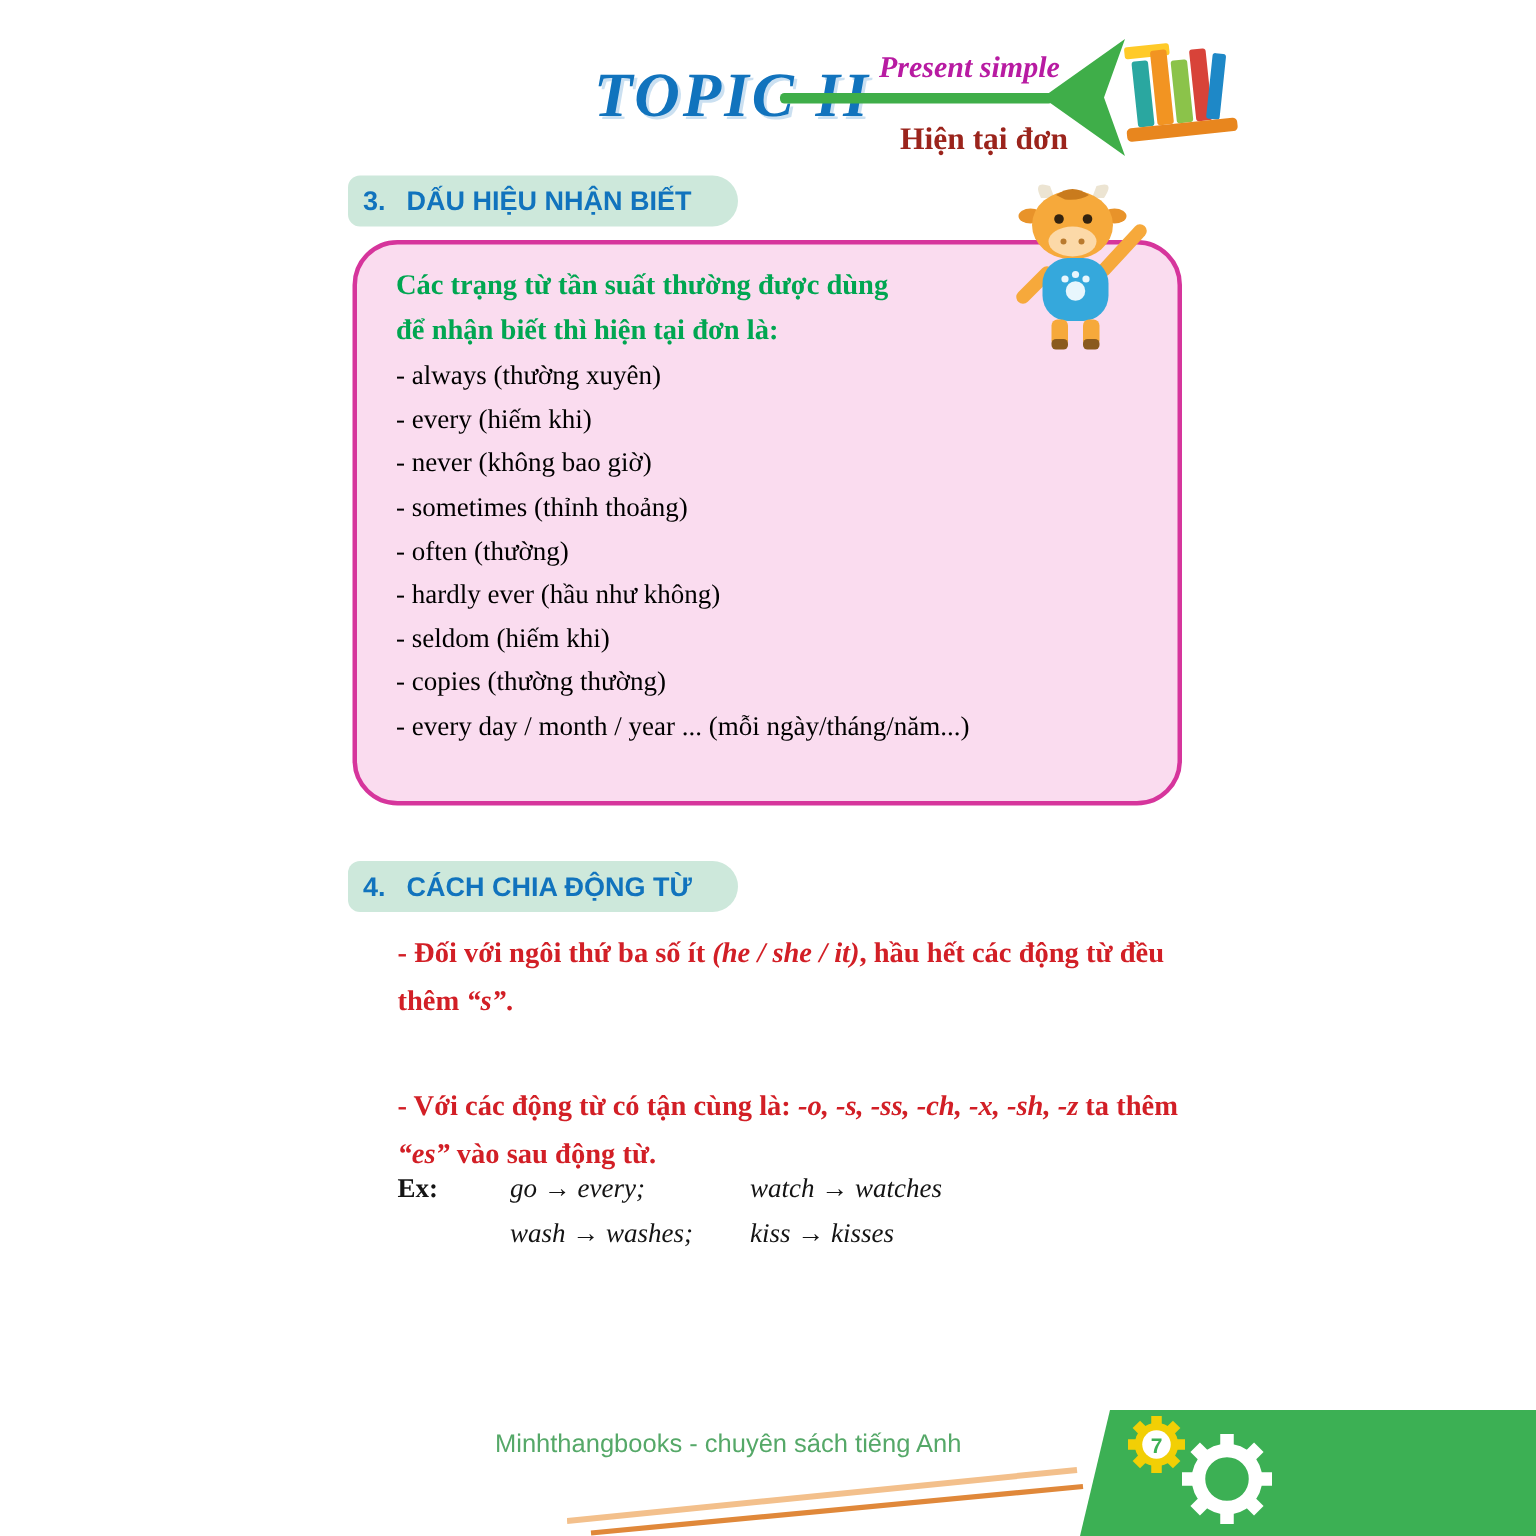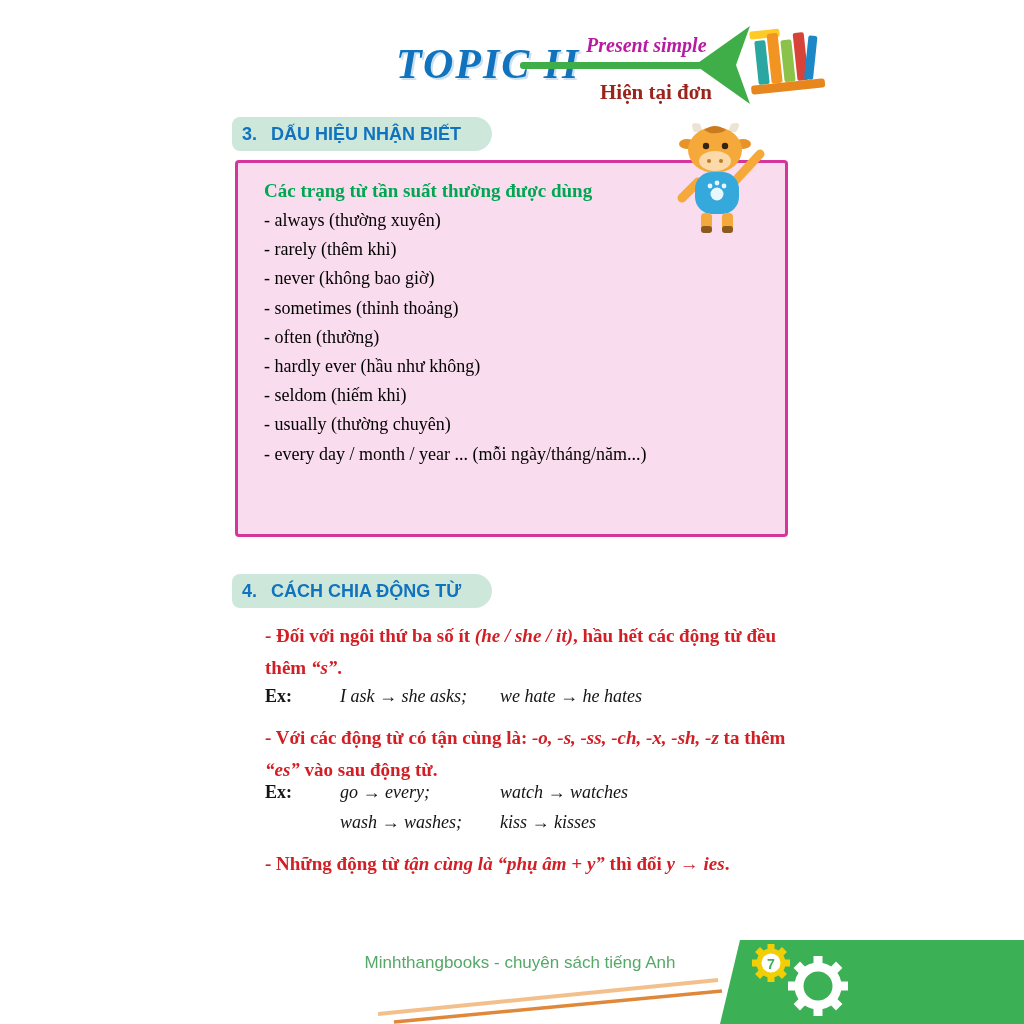--- a/index.html
+++ b/index.html
@@ -36,21 +36,21 @@
     font-family:"Liberation Sans", sans-serif; font-weight:bold;
     font-size:18px; color:#1173bd;
   }
   .pill .num { margin-right:14px; }
   .pill-3 { top:117px; }
   .pill-4 { top:574px; }
 
   
   .pink-box {
     left:235px; top:160px; width:553px; height:377px;
-    background:#fadcef; border:3px solid #d6359c; border-radius:4px;
+    background:#fadcef; border:3px solid #d6359c; border-radius:30px;
     padding:13px 26px 0 26px;
   }
   .intro-line {
     font-size:19px; font-weight:bold; color:#00a651; line-height:30px;
   }
   .adv-item {
     font-size:18px; color:#000000; line-height:29.2px;
   }
 
   
@@ -68,21 +68,21 @@
   .ex-2a { top:782px; }
   .ex-2b { top:812px; }
   .ex-3 { top:882px; }
   .ex-label { display:inline-block; width:75px; font-weight:bold; }
   .ex-a { display:inline-block; width:160px; font-style:italic; }
   .ex-b { display:inline-block; width:145px; font-style:italic; }
   .ex-c { display:inline-block; font-style:italic; }
 
   
   .brand {
-    left:330px; top:953px; width:380px; text-align:center;
+    left:330px; top:953px; width:380px; text-align:left;
     font-family:"Liberation Sans", sans-serif; font-size:17px; color:#55a868;
   }
   .footer-corner { left:700px; top:940px; }
   .footer-stripes { left:378px; top:968px; }
   .ribbon { left:512px; top:24px; }
   .books { left:745px; top:22px; }
   .cow { left:670px; top:118px; z-index:5; }
 </style>
 </head>
 <body>
@@ -111,28 +111,29 @@
     </g>
   </svg>
 
   <div class="pill pill-3">
     <span class="num">3.</span>
     <span>DẤU HIỆU NHẬN BIẾT</span>
   </div>
 
   <div class="abs pink-box">
     <div class="intro-line">Các trạng từ tần suất thường được dùng</div>
+    <div class="intro-line">để nhận biết thì hiện tại đơn là:</div>
     <div class="adv-item">- always (thường xuyên)</div>
-    <div class="adv-item">- rarely (thêm khi)</div>
+    <div class="adv-item">- every (hiếm khi)</div>
     <div class="adv-item">- never (không bao giờ)</div>
     <div class="adv-item">- sometimes (thỉnh thoảng)</div>
     <div class="adv-item">- often (thường)</div>
     <div class="adv-item">- hardly ever (hầu như không)</div>
     <div class="adv-item">- seldom (hiếm khi)</div>
-    <div class="adv-item">- usually (thường chuyên)</div>
+    <div class="adv-item">- copies (thường thường)</div>
     <div class="adv-item">- every day / month / year ... (mỗi ngày/tháng/năm...)</div>
   </div>
 
   <svg class="abs cow" width="104" height="122" viewBox="0 0 104 122">
 
     <path d="M24 14 Q18 2 30 6 L33 14 Z" fill="#ece4d2"></path>
     <path d="M66 14 Q74 2 61 6 L58 14 Z" fill="#ece4d2"></path>
 
     <ellipse cx="17" cy="26" rx="8" ry="5" fill="#e8932a"></ellipse>
     <ellipse cx="73" cy="26" rx="8" ry="5" fill="#e8932a"></ellipse>
@@ -165,38 +166,32 @@
 
   <div class="pill pill-4">
     <span class="num">4.</span>
     <span>CÁCH CHIA ĐỘNG TỪ</span>
   </div>
 
   <div class="rule rule-1">
     <span>- Đối với ngôi thứ ba số ít </span><span class="it">(he / she / it)</span><span>, hầu hết các động từ đều thêm </span><span class="it">“s”</span><span>.</span>
   </div>
 
-  <div class="ex-row ex-1">
-    <span class="ex-label">Ex:</span><span class="ex-a">I ask → she asks;</span><span class="ex-c">we hate → he hates</span>
-  </div>
 
   <div class="rule rule-2">
     <span>- Với các động từ có tận cùng là: </span><span class="it">-o, -s, -ss, -ch, -x, -sh, -z</span><span> ta thêm </span><span class="it">“es”</span><span> vào sau động từ.</span>
   </div>
 
   <div class="ex-row ex-2a">
     <span class="ex-label">Ex:</span><span class="ex-a">go → every;</span><span class="ex-c">watch → watches</span>
   </div>
   <div class="ex-row ex-2b">
     <span class="ex-label"></span><span class="ex-a">wash → washes;</span><span class="ex-c">kiss → kisses</span>
   </div>
 
-  <div class="rule rule-3">
-    <span>- Những động từ </span><span class="it">tận cùng là “phụ âm + y”</span><span> thì đổi </span><span class="it">y → ies</span><span>.</span>
-  </div>
 
 
   <div class="abs brand">Minhthangbooks - chuyên sách tiếng Anh</div>
 
   <svg class="abs footer-stripes" width="350" height="56" viewBox="0 0 350 56">
     <line x1="0" y1="46" x2="340" y2="12" stroke="#f3c08c" stroke-width="4"></line>
     <line x1="16" y1="54" x2="344" y2="23" stroke="#e0883a" stroke-width="3.5"></line>
   </svg>
 
   <svg class="abs footer-corner" width="324" height="84" viewBox="0 0 324 84">

